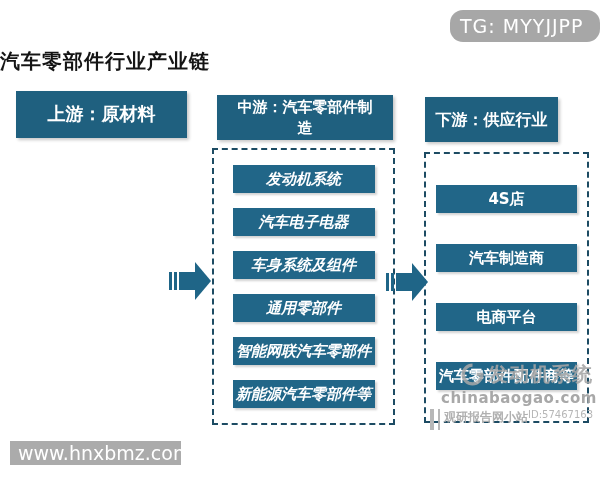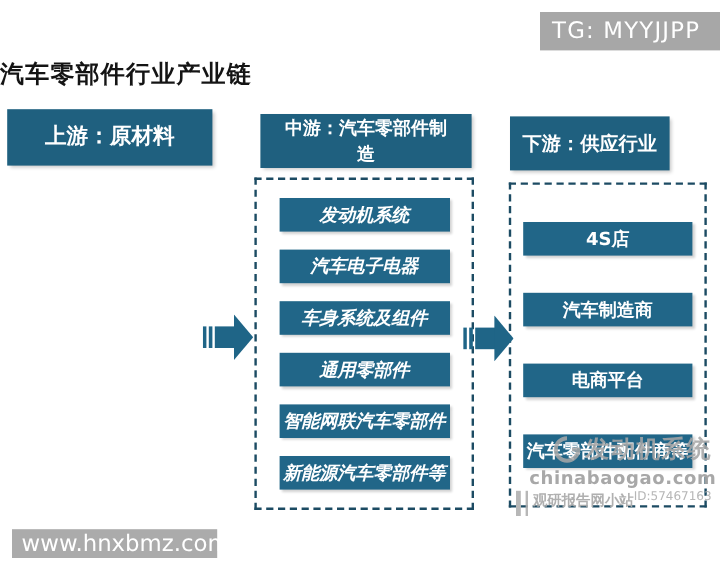--- a/index.html
+++ b/index.html
@@ -4,35 +4,35 @@
 <style>
   html,body{margin:0;padding:0;background:#fff;}
   #page{
     position:relative;width:600px;height:480px;background:#ffffff;
     font-family:"DejaVu Sans",sans-serif;overflow:hidden;
   }
   
   .tg-badge{
     position:absolute;top:10px;right:0;width:150px;height:32px;
     background:#a7a7a7;color:#fff;font-size:19px;line-height:32px;
-    padding-left:10px;box-sizing:border-box;letter-spacing:1px;
+    padding-left:10px;box-sizing:border-box;letter-spacing:1px;border-radius:13px;
   }
   
   .title{
     position:absolute;top:48px;left:0;width:525px;text-align:left;
     font-family:"DejaVu Serif",serif;font-size:20px;font-weight:bold;color:#141414;
     letter-spacing:1px;
   }
   
   .col-header{
     position:absolute;background:#1f607f;color:#fff;font-weight:bold;
     display:flex;align-items:center;justify-content:center;text-align:center;
     box-sizing:border-box;box-shadow:2px 2px 3px rgba(0,0,0,0.22);line-height:1.35;
   }
-  .header1{left:6px;top:91px;width:171px;height:47px;font-size:18px;}
+  .header1{left:16px;top:91px;width:171px;height:47px;font-size:18px;}
   .header2{left:217px;top:95px;width:176px;height:45px;font-size:15px;padding:0 14px;}
   .header3{left:425px;top:97px;width:133px;height:45px;font-size:16px;}
   
   .col-body{
     position:absolute;border:2px dashed #1c4b63;box-sizing:border-box;
     display:flex;flex-direction:column;justify-content:space-evenly;align-items:center;
     background:transparent;
   }
   .body1{left:6px;top:148px;width:171px;height:274px;}
   .body2{left:212px;top:148px;width:183px;height:277px;}

